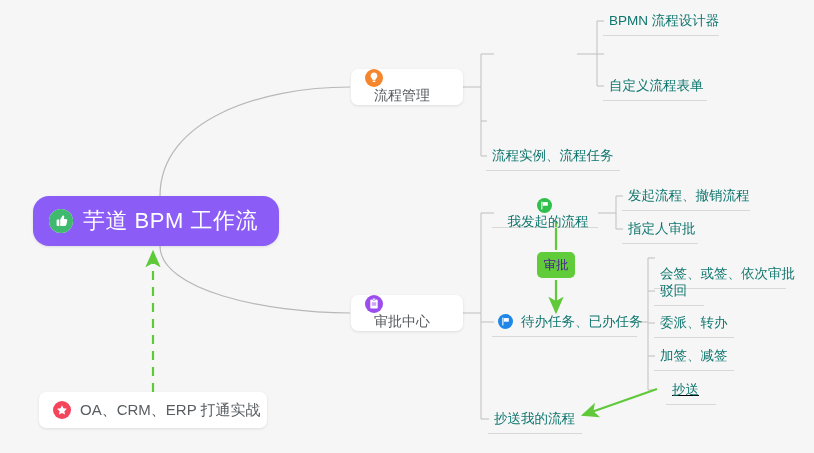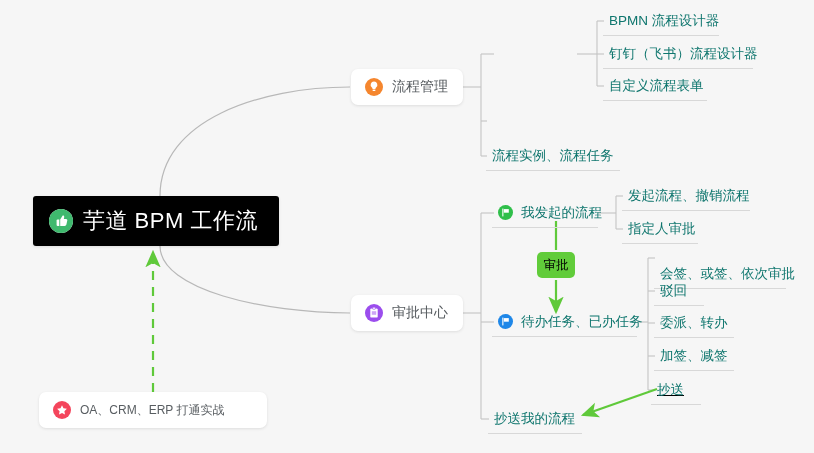--- a/index.html
+++ b/index.html
@@ -29,22 +29,22 @@
     pointer-events: none;
   }
 
   
   .root-node {
     position: absolute;
     left: 33px;
     top: 196px;
     width: 246px;
     height: 50px;
-    background: #000000;
-    border-radius: 3px;
+    background: #8b5cf6;
+    border-radius: 16px;
     box-shadow: 0 1px 3px rgba(0,0,0,0.10);
     display: flex;
     align-items: center;
     padding: 12px 16px;
     box-sizing: border-box;
   }
   .root-label {
     color: #ffffff;
     font-size: 22px;
     letter-spacing: 0.5px;
@@ -52,24 +52,25 @@
     margin-left: 10px;
   }
 
   
   .branch-node {
     position: absolute;
     background: #ffffff;
     border-radius: 7px;
     box-shadow: 0 1px 3px rgba(0,0,0,0.10);
     display: flex;
-    align-items: center;
+    align-items: flex-start;
     padding: 0 14px;
     box-sizing: border-box;
     height: 36px;
+    flex-direction: column;
   }
   .branch-label {
     color: #555a5e;
     font-size: 14px;
     white-space: nowrap;
     margin-left: 9px;
   }
 
   
   .text-node {
@@ -101,40 +102,40 @@
     background: #ffffff;
     border-radius: 7px;
     box-shadow: 0 1px 3px rgba(0,0,0,0.10);
     display: flex;
     align-items: center;
     padding: 0 14px;
     box-sizing: border-box;
   }
   .card-label {
     color: #585d61;
-    font-size: 12px;
+    font-size: 15px;
     white-space: nowrap;
     margin-left: 9px;
   }
 
   
   .tag-node {
     position: absolute;
     left: 537px;
     top: 252px;
     width: 38px;
     height: 26px;
     background: #61cc3a;
     border-radius: 5px;
     display: flex;
     align-items: center;
     justify-content: center;
   }
   .tag-label {
-    color: #000000;
+    color: #4c1d95;
     font-size: 12.5px;
     white-space: nowrap;
   }
 
   
   .icon-circle {
     width: 18px;
     height: 18px;
     border-radius: 50%;
     flex: 0 0 auto;
@@ -263,29 +264,26 @@
 
 
   <div class="text-node" style="left:486px; top:141px; width:134px;">
     <span class="tn-label">流程实例、流程任务</span>
   </div>
 
   <div class="text-node" style="left:603px; top:6px; width:116px;">
     <span class="tn-label">BPMN 流程设计器</span>
   </div>
 
-  <div class="text-node" style="left:603px; top:39px; width:150px;">
-    <span class="tn-label">钉钉（飞书）流程设计器</span>
-  </div>
 
   <div class="text-node" style="left:603px; top:71px; width:104px;">
     <span class="tn-label">自定义流程表单</span>
   </div>
 
-  <div class="text-node" style="left:492px; top:198px; width:106px;">
+  <div class="text-node" style="left:492px; top:198px; width:106px;flex-direction:column;">
     <span class="icon-circle sm" style="background:#2fbf4a;">
       <svg viewBox="0 0 15 15" width="15" height="15">
         <rect x="4.3" y="3.6" width="1.1" height="7.8" fill="#ffffff"></rect>
         <path d="M5.8 4.1h5v3.6h-5z" fill="#ffffff"></path>
       </svg>
     </span>
     <span class="tn-label with-icon">我发起的流程</span>
   </div>
 
   <div class="text-node" style="left:492px; top:307px; width:145px;text-align:center;">
@@ -319,21 +317,21 @@
   </div>
 
   <div class="text-node" style="left:654px; top:308px; width:80px;">
     <span class="tn-label">委派、转办</span>
   </div>
 
   <div class="text-node" style="left:654px; top:341px; width:80px;">
     <span class="tn-label">加签、减签</span>
   </div>
 
-  <div class="text-node" style="left:651px; top:375px; width:50px;text-decoration:underline;">
+  <div class="text-node" style="left:666px; top:375px; width:50px;text-decoration:underline;">
     <span class="tn-label">抄送</span>
   </div>
 
   <div class="tag-node">
     <span class="tag-label">审批</span>
   </div>
 
   <div class="card-node">
     <span class="icon-circle" style="background:#f4455c;">
       <svg viewBox="0 0 18 18" width="18" height="18">

